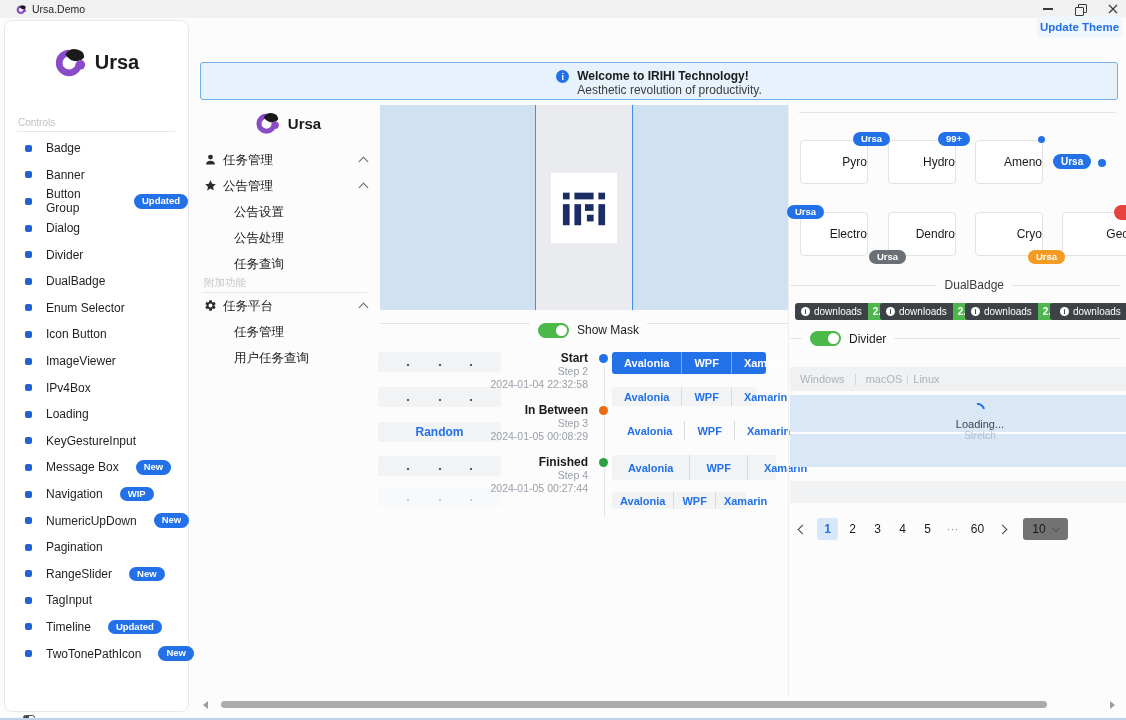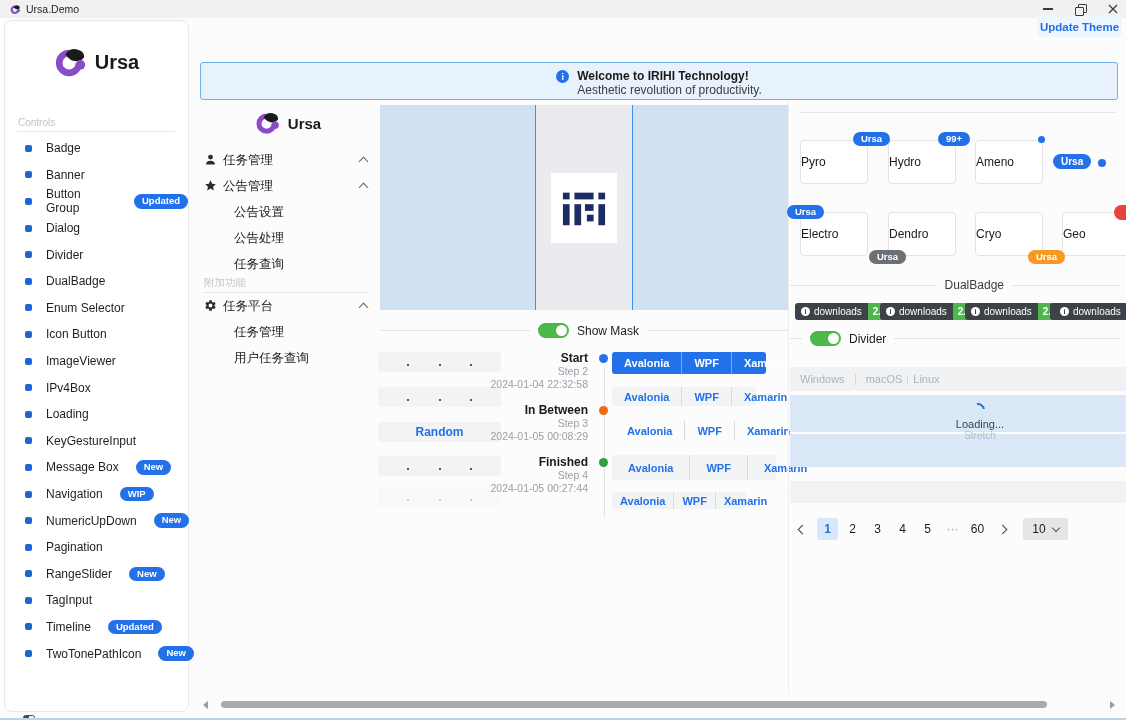--- a/index.html
+++ b/index.html
@@ -1,19 +1,19 @@
 <!DOCTYPE html>
 <html><head>
 <meta charset="utf-8">
 <style>
   *{box-sizing:border-box;margin:0;padding:0}
   html,body{width:1126px;height:720px;overflow:hidden}
   body{font-family:"Liberation Sans",sans-serif;background:#fcfcfc;position:relative;color:#1a1a1a}
   
-  .titlebar{position:absolute;left:0;top:0;width:1126px;height:18px;background:#f1f1f1;display:flex;align-items:center;padding-left:10px;gap:5px}
+  .titlebar{position:absolute;left:0;top:0;width:1126px;height:18px;background:#f1f1f1;display:flex;align-items:center;padding-left:16px;gap:5px}
   .app-title{font-size:10.5px;color:#1f1f1f}
   .winbtns{position:absolute;right:8px;top:0;height:18px;display:flex;align-items:center;gap:22px}
   .win-min{width:10px;height:1.4px;background:#3a3a3a}
   .win-restore{position:relative;width:11px;height:11px}
   .win-restore::before{content:"";position:absolute;left:3px;top:0;width:7px;height:7px;border:1px solid #3a3a3a;border-radius:1px}
   .win-restore::after{content:"";position:absolute;left:0;top:3px;width:7px;height:7px;border:1px solid #3a3a3a;background:#f1f1f1;border-radius:1px}
   
   .sidebar{position:absolute;left:4px;top:20px;width:185px;height:692px;background:#fff;border:1px solid #e8e8e8;border-radius:8px}
   .sb-logo{position:absolute;left:0;top:24px;width:100%;display:flex;align-items:center;justify-content:center;gap:7px}
   .sb-logo .t{font-size:20px;font-weight:700}
@@ -38,21 +38,21 @@
   .nv-row{position:absolute;display:flex;align-items:center;font-size:12.5px;color:#1c1c1c}
   .nv-icon{position:absolute;left:204px;width:13px;height:13px;fill:#2b2b2b}
   .chev-up{position:absolute;left:360px;width:7px;height:7px;border-left:1.4px solid #666;border-top:1.4px solid #666;transform:rotate(45deg)}
   .nv-cap{position:absolute;left:204px;top:276px;font-size:10.5px;color:#c6c6c6}
   .nv-hr{position:absolute;left:203px;top:292px;width:164px;height:1px;background:#e6e6e6}
   
   .viewer{position:absolute;left:380px;top:105px;width:408px;height:205px;display:flex}
   .mask{background:#d0e1f1;flex:1}
   .mask-c{width:98px;background:#e9ebee;border-left:1.5px solid #4090ef;border-right:1.5px solid #4090ef;display:flex;align-items:center;justify-content:center}
   .logo-box{width:66px;height:70px;background:#fff;display:flex;align-items:center;justify-content:center}
-  .showmask{position:absolute;left:380px;top:323px;width:408px;height:15px;display:flex;align-items:center;gap:8px}
+  .showmask{position:absolute;left:380px;top:323px;width:408px;height:15px;display:flex;gap:8px}
   .dv-line{height:1px;background:#e3e3e3}
   .toggle{width:31px;height:15px;border-radius:8px;background:#4cb84a;position:relative;flex:0 0 auto}
   .toggle::after{content:"";position:absolute;right:2px;top:2px;width:11px;height:11px;border-radius:50%;background:#fff}
   .showmask .lbl,.divrow .lbl{font-size:12px;color:#1c1c1c;white-space:nowrap}
   
   .ip4{position:absolute;left:378px;width:123px;height:20px;background:#f2f3f5;border-radius:3px;display:flex;align-items:center;justify-content:space-evenly}
   .ip4 i{width:2px;height:2px;background:#55595e;margin-top:6px}
   .ip4.dis{background:#f8f9fa}
   .ip4.dis i{background:#c9ccd1}
   .ip4-btn{position:absolute;left:378px;width:123px;height:20px;background:#f2f3f5;border:none;border-radius:3px;color:#2271e8;font-weight:700;font-size:12px;font-family:"Liberation Sans",sans-serif;cursor:pointer}
@@ -72,21 +72,21 @@
   .g2{left:612px;top:387px;width:144px;height:19px;background:#f2f3f5}
   .g3{left:615px;top:421px;width:146px;height:19px}
   .g2 span+span,.g3 span+span,.g4 span+span,.g5 span+span{border-left:1px solid #d7dade}
   .g4{left:612px;top:455px;width:164px;height:25px;background:#f2f3f5}
   .g4 span{padding:0 16px}
   .g5{left:612px;top:492px;width:134px;height:17px;background:#f2f3f5}
   .g5 span{padding:0 8px}
   
   .vline{position:absolute;left:788px;top:100px;width:1px;height:595px;background:#efefef}
   .rp-hr{position:absolute;left:799px;top:112px;width:317px;height:1px;background:#e5e5e5}
-  .card{position:absolute;width:68px;height:44px;background:#fff;border:1px solid #e3e3e3;border-radius:4px;display:flex;align-items:center;justify-content:flex-start;font-size:12px}
+  .card{position:absolute;width:68px;height:44px;background:#fff;border:1px solid #e3e3e3;border-radius:4px;display:flex;align-items:center;justify-content:flex-end;font-size:12px}
   .bpill{position:absolute;color:#fff;font-size:9.5px;font-weight:700;border-radius:8px;padding:2px 8px;line-height:1.1}
   .bdot{position:absolute;border-radius:50%;background:#2271e8}
   .db-div{position:absolute;left:790px;top:278px;width:330px;display:flex;align-items:center;gap:8px;font-size:12px;color:#3c3c3c}
   .dbadge{position:absolute;top:303px;height:17px;display:flex;font-size:10px;color:#fff;align-items:stretch}
   .dbadge .l{background:#3d4247;border-radius:3px 0 0 3px;display:flex;align-items:center;gap:4px;padding:0 6px}
   .dbadge .r{background:#4db64c;border-radius:0 3px 3px 0;display:flex;align-items:center;padding:0 5px;font-weight:700}
   .info-i{width:9px;height:9px;border-radius:50%;background:#fff;color:#3d4247;font-size:7px;font-weight:700;display:flex;align-items:center;justify-content:center}
   .info-i::after{content:"i"}
   .divrow{position:absolute;left:790px;top:331px;width:330px;display:flex;align-items:center;gap:8px}
   .osbar{position:absolute;left:790px;top:367px;width:336px;height:24px;background:#f0f1f3;display:flex;align-items:center;padding-left:10px;font-size:11px;color:#abb3bb}
@@ -99,21 +99,21 @@
   .load-bg-txt{position:absolute;left:910px;top:430px;width:140px;text-align:center;font-size:10px;color:rgba(84,106,134,.35)}
   .graybar{position:absolute;left:790px;top:481px;width:336px;height:22px;background:#f1f2f4}
   
   .pgn{position:absolute;left:792px;top:518px;height:22px;display:flex;align-items:center;gap:4px;font-size:12px}
   .pg{width:21px;height:22px;display:flex;align-items:center;justify-content:center;border-radius:3px;cursor:pointer}
   .pg.cur{background:#d7e8fb;color:#2271e8;font-weight:700}
   .pg.dots{color:#9aa0a8}
   .chev{width:7px;height:7px;border-left:1.6px solid #444;border-bottom:1.6px solid #444;display:inline-block}
   .chev.left{transform:rotate(45deg)}
   .chev.right{transform:rotate(225deg)}
-  .pgsel{width:45px;height:22px;background:#e5e5e5;border-radius:3px;display:flex;align-items:center;justify-content:center;gap:7px;margin-left:6px;cursor:pointer}
+  .pgsel{width:45px;height:22px;background:#737373;border-radius:3px;display:flex;align-items:center;justify-content:center;gap:7px;margin-left:6px;cursor:pointer}
   .chev-dn{width:6px;height:6px;border-left:1.4px solid #555;border-bottom:1.4px solid #555;transform:rotate(-45deg);margin-top:-3px}
   
   .hsb-arrow{position:absolute;top:701px;width:0;height:0;border-top:4px solid transparent;border-bottom:4px solid transparent}
   .hsb-arrow.l{left:203px;border-right:5px solid #9c9c9c}
   .hsb-arrow.r{left:1110px;border-left:5px solid #9c9c9c}
   .hsb-thumb{position:absolute;left:221px;top:701px;width:826px;height:7px;border-radius:3.5px;background:#ababab}
   .winbottom{position:absolute;left:0;top:718px;width:1126px;height:2px;background:#bcd3ea}
   svg{display:block}
 </style>
 </head>

